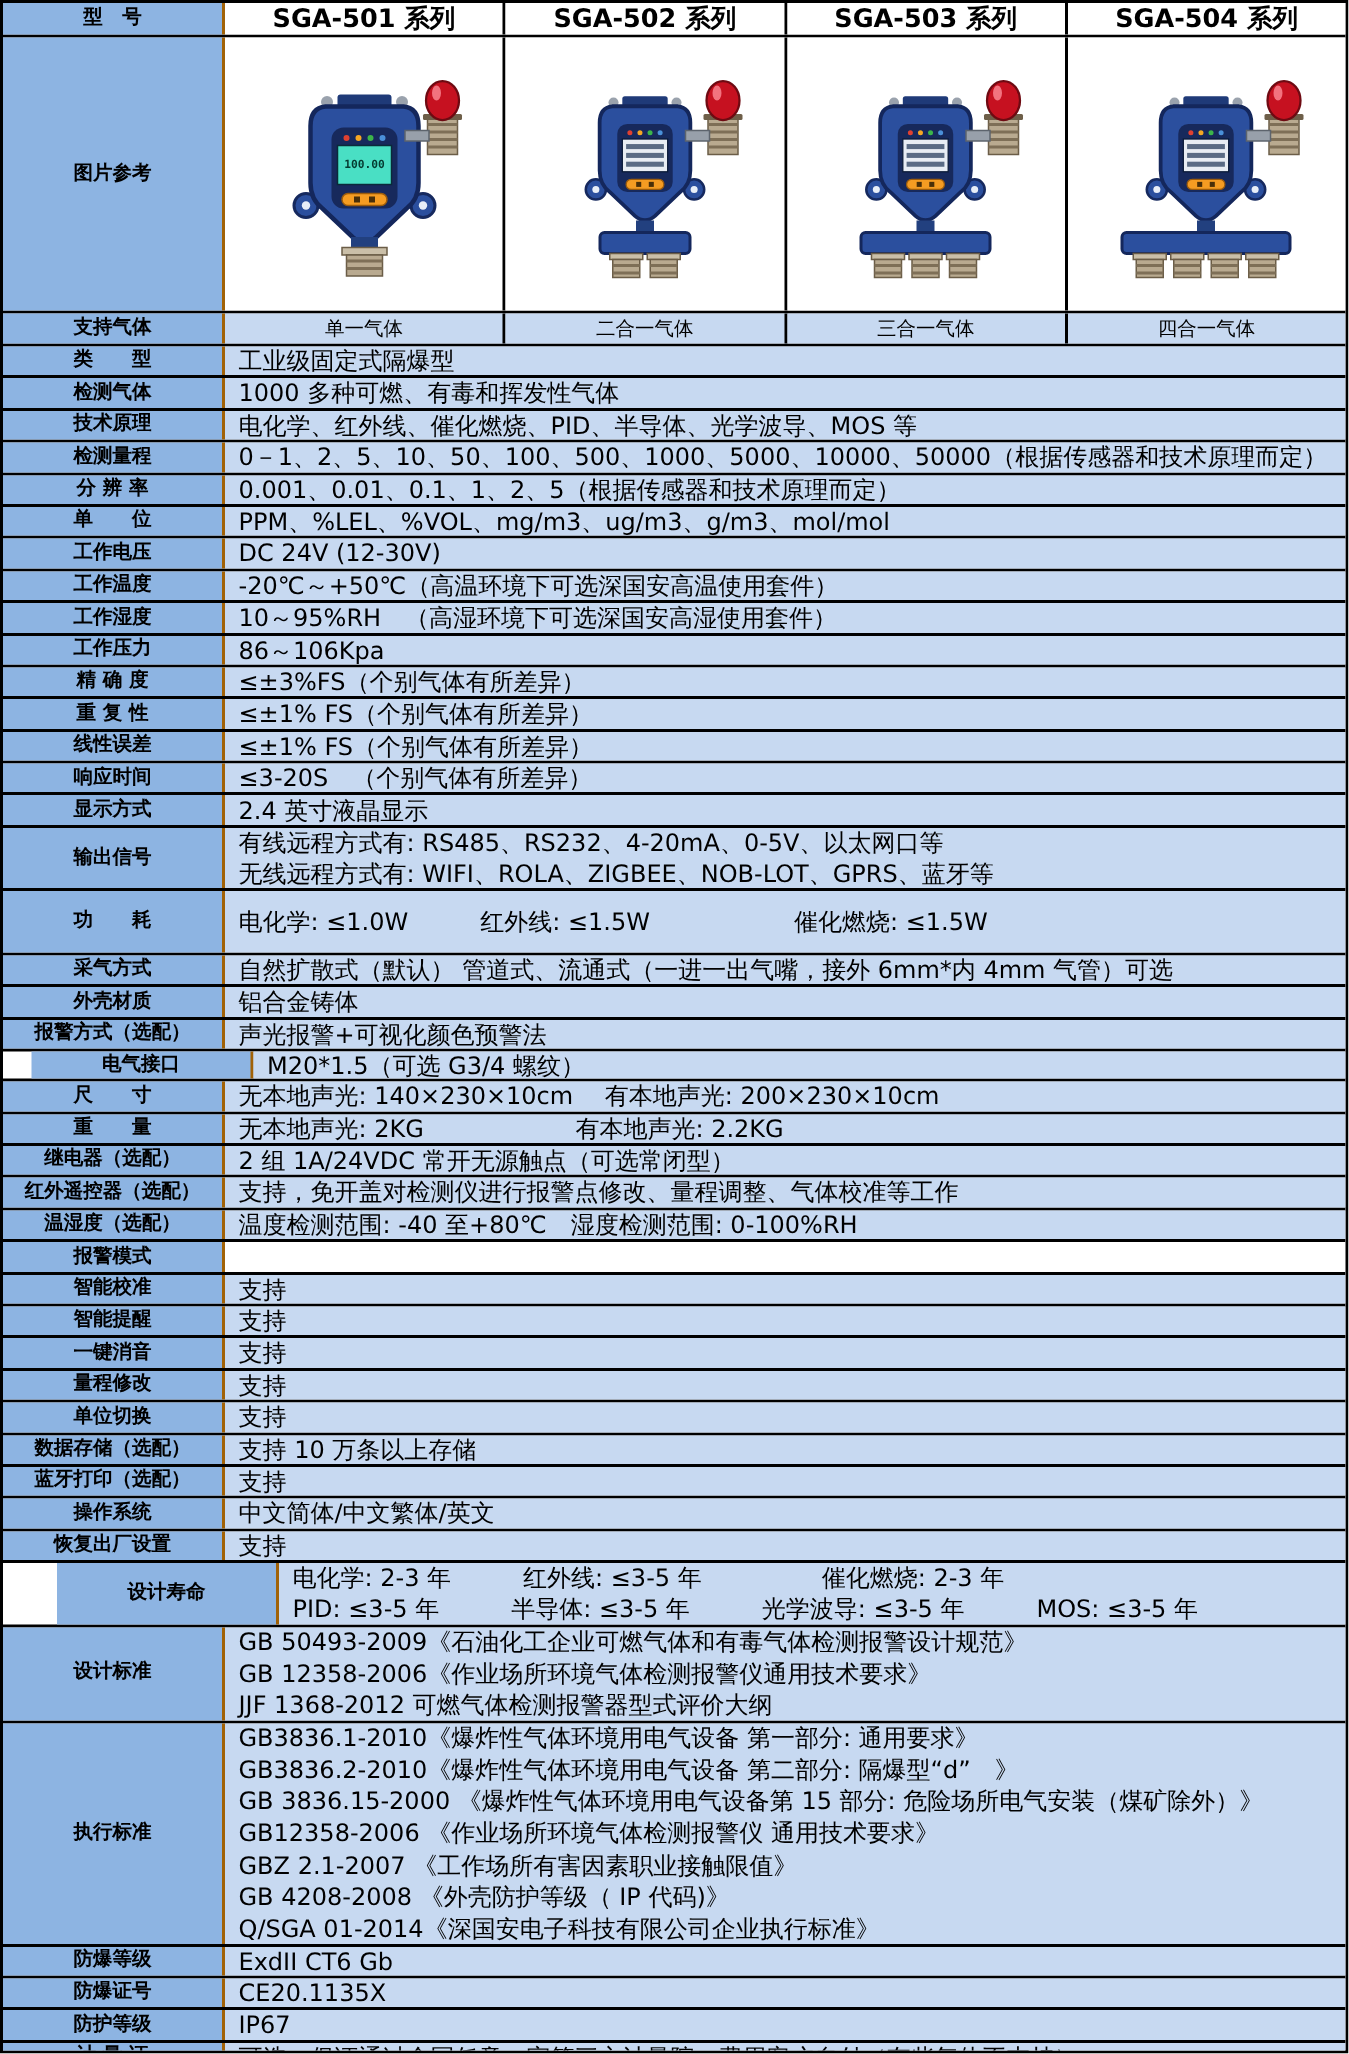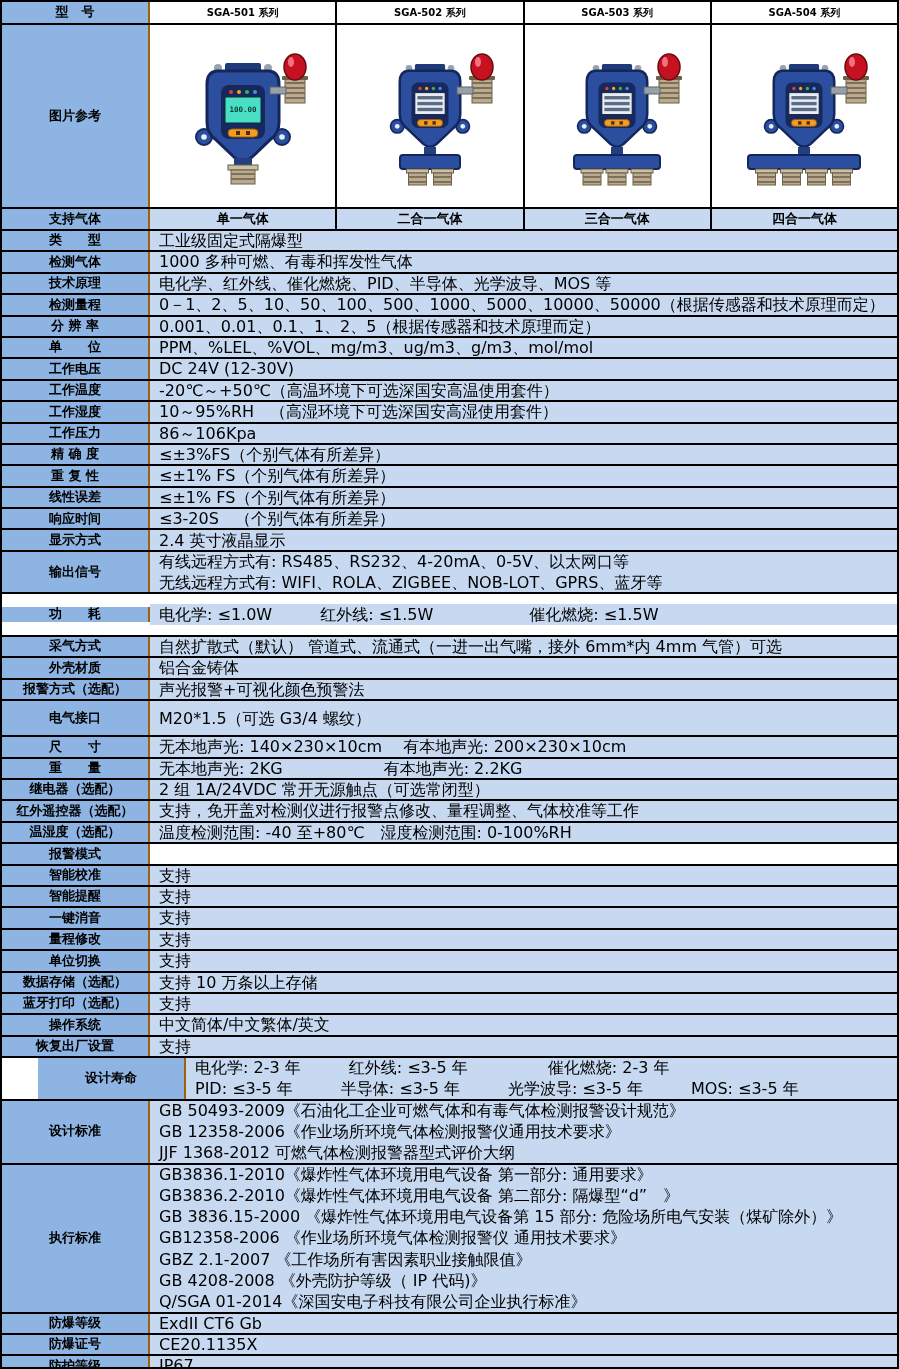--- a/index.html
+++ b/index.html
@@ -22,34 +22,34 @@
   .value-cell {
     flex:1 1 auto; background:var(--value-bg); box-sizing:border-box;
     display:flex; flex-direction:column; justify-content:center;
     padding-left:9px; font-size:16px; white-space:pre-wrap; overflow:hidden;
   }
   .value-line { line-height:21.3px; }
   .header-row { height:23px; }
   .header-model {
     flex:1 1 0; background:#ffffff; border-right:2px solid #000;
     display:flex; align-items:center; justify-content:center;
-    font-weight:bold; font-size:10px; box-sizing:border-box;
+    font-weight:bold; font-size:17px; box-sizing:border-box;
   }
   .header-model:last-child, .device-cell:last-child, .gas-cell:last-child { border-right:none; }
   .image-row { height:184px; }
   .device-cell {
     flex:1 1 0; background:#ffffff; border-right:2px solid #000;
     display:flex; align-items:center; justify-content:center; box-sizing:border-box;
     overflow:hidden;
   }
   .gas-row { height:22px; }
   .gas-cell {
     flex:1 1 0; background:var(--value-bg); border-right:2px solid #000;
     display:flex; align-items:center; justify-content:center;
-    font-weight:bold; font-size:13px; box-sizing:border-box;
+    font-weight:normal; font-size:13px; box-sizing:border-box;
   }
 </style>
 </head>
 <body>
 
 <div class="page">
 
   <div class="row header-row">
     <div class="label-cell">型　号</div>
     <div class="header-model">SGA-501 系列</div>
@@ -294,33 +294,33 @@
         <div class="value-cell"><div class="value-line">≤±1% FS（个别气体有所差异）</div></div>
       </div><div class="row" style="height: 21.4px;">
         <div class="label-cell">响应时间</div>
         <div class="value-cell"><div class="value-line">≤3-20S　（个别气体有所差异）</div></div>
       </div><div class="row" style="height: 21.4px;">
         <div class="label-cell">显示方式</div>
         <div class="value-cell"><div class="value-line">2.4 英寸液晶显示</div></div>
       </div><div class="row" style="height: 42.6px;">
         <div class="label-cell">输出信号</div>
         <div class="value-cell"><div class="value-line">有线远程方式有: RS485、RS232、4-20mA、0-5V、以太网口等</div><div class="value-line">无线远程方式有: WIFI、ROLA、ZIGBEE、NOB-LOT、GPRS、蓝牙等</div></div>
-      </div><div class="row" style="height: 42.6px; align-items: center;">
+      </div><div class="row" style="height: 42.6px;">
         <div class="label-cell">功　　耗</div>
         <div class="value-cell"><div class="value-line">电化学: ≤1.0W　　　红外线: ≤1.5W　　　　　　催化燃烧: ≤1.5W</div></div>
       </div><div class="row" style="height: 21.4px;">
         <div class="label-cell">采气方式</div>
         <div class="value-cell"><div class="value-line">自然扩散式（默认） 管道式、流通式（一进一出气嘴，接外 6mm*内 4mm 气管）可选</div></div>
       </div><div class="row" style="height: 21.4px;">
         <div class="label-cell">外壳材质</div>
         <div class="value-cell"><div class="value-line">铝合金铸体</div></div>
       </div><div class="row" style="height: 21.4px;">
         <div class="label-cell">报警方式（选配）</div>
         <div class="value-cell"><div class="value-line">声光报警+可视化颜色预警法</div></div>
-      </div><div class="row" style="height: 36px;">
+      </div><div class="row" style="height: 20px; padding-left: 19px;">
         <div class="label-cell">电气接口</div>
         <div class="value-cell"><div class="value-line">M20*1.5（可选 G3/4 螺纹）</div></div>
       </div><div class="row" style="height: 21.4px;">
         <div class="label-cell">尺　　寸</div>
         <div class="value-cell"><div class="value-line">无本地声光: 140×230×10cm　 有本地声光: 200×230×10cm</div></div>
       </div><div class="row" style="height: 21.4px;">
         <div class="label-cell">重　　量</div>
         <div class="value-cell"><div class="value-line">无本地声光: 2KG　　　　　　 有本地声光: 2.2KG</div></div>
       </div><div class="row" style="height: 21.4px;">
         <div class="label-cell">继电器（选配）</div>

